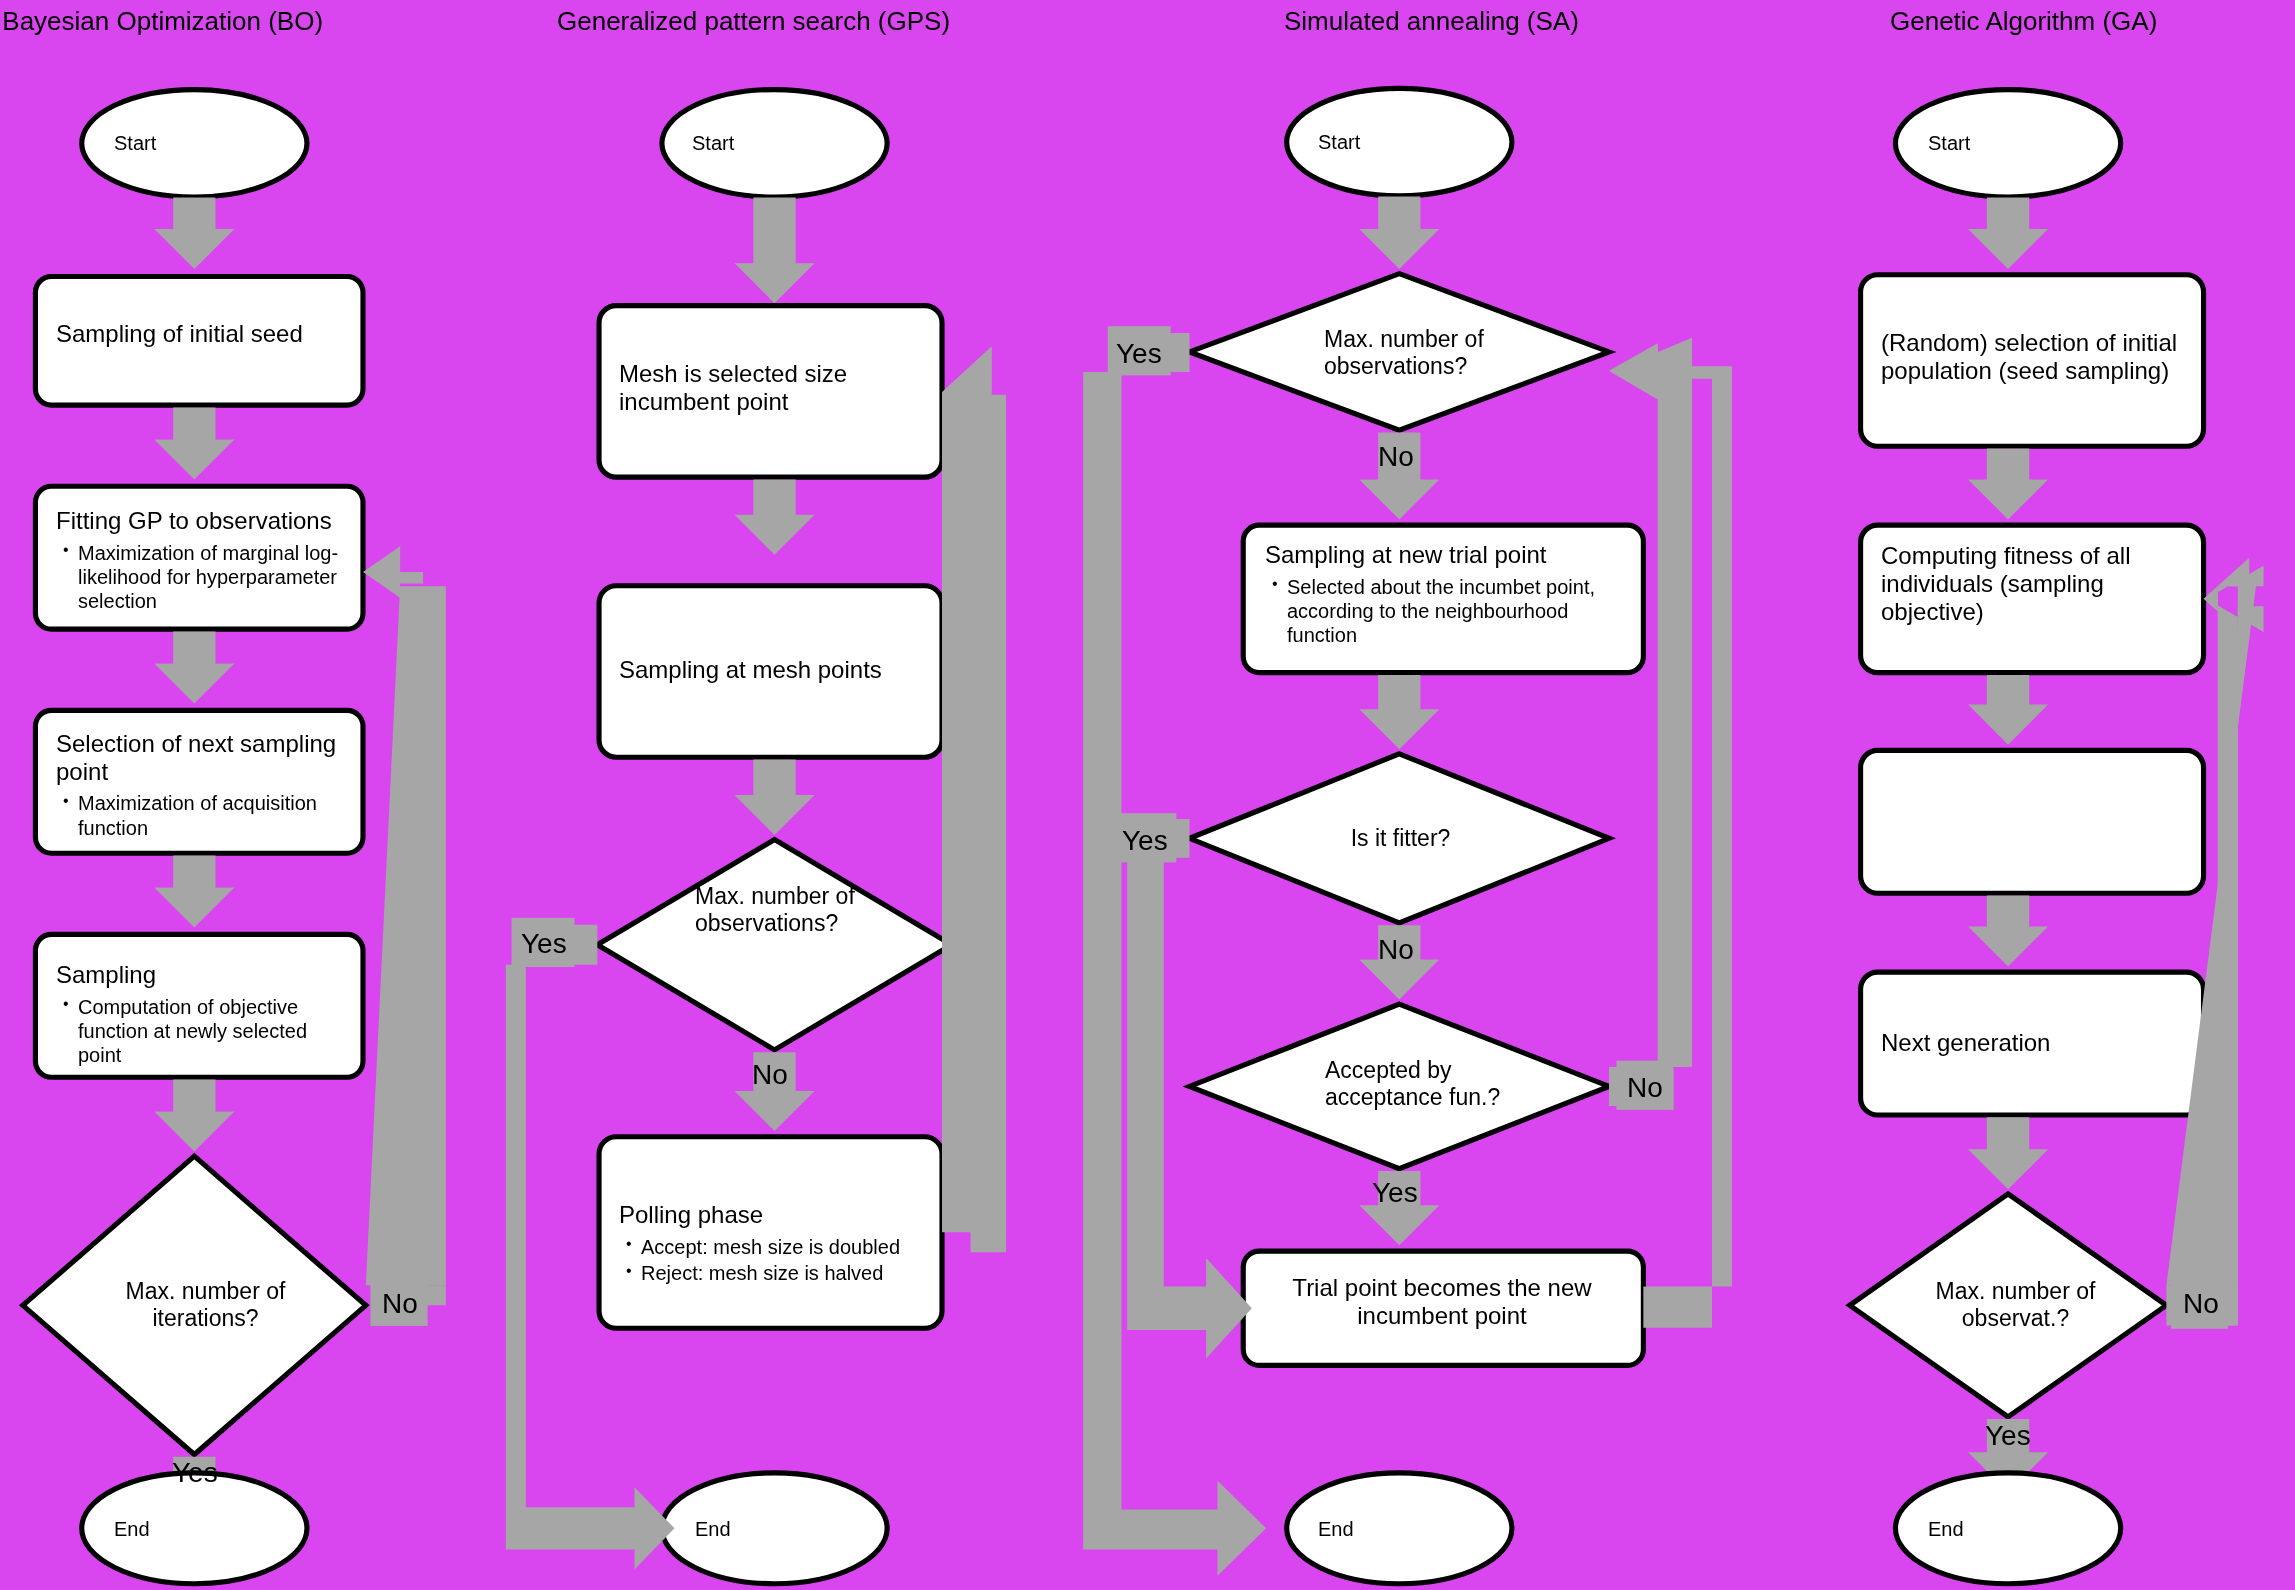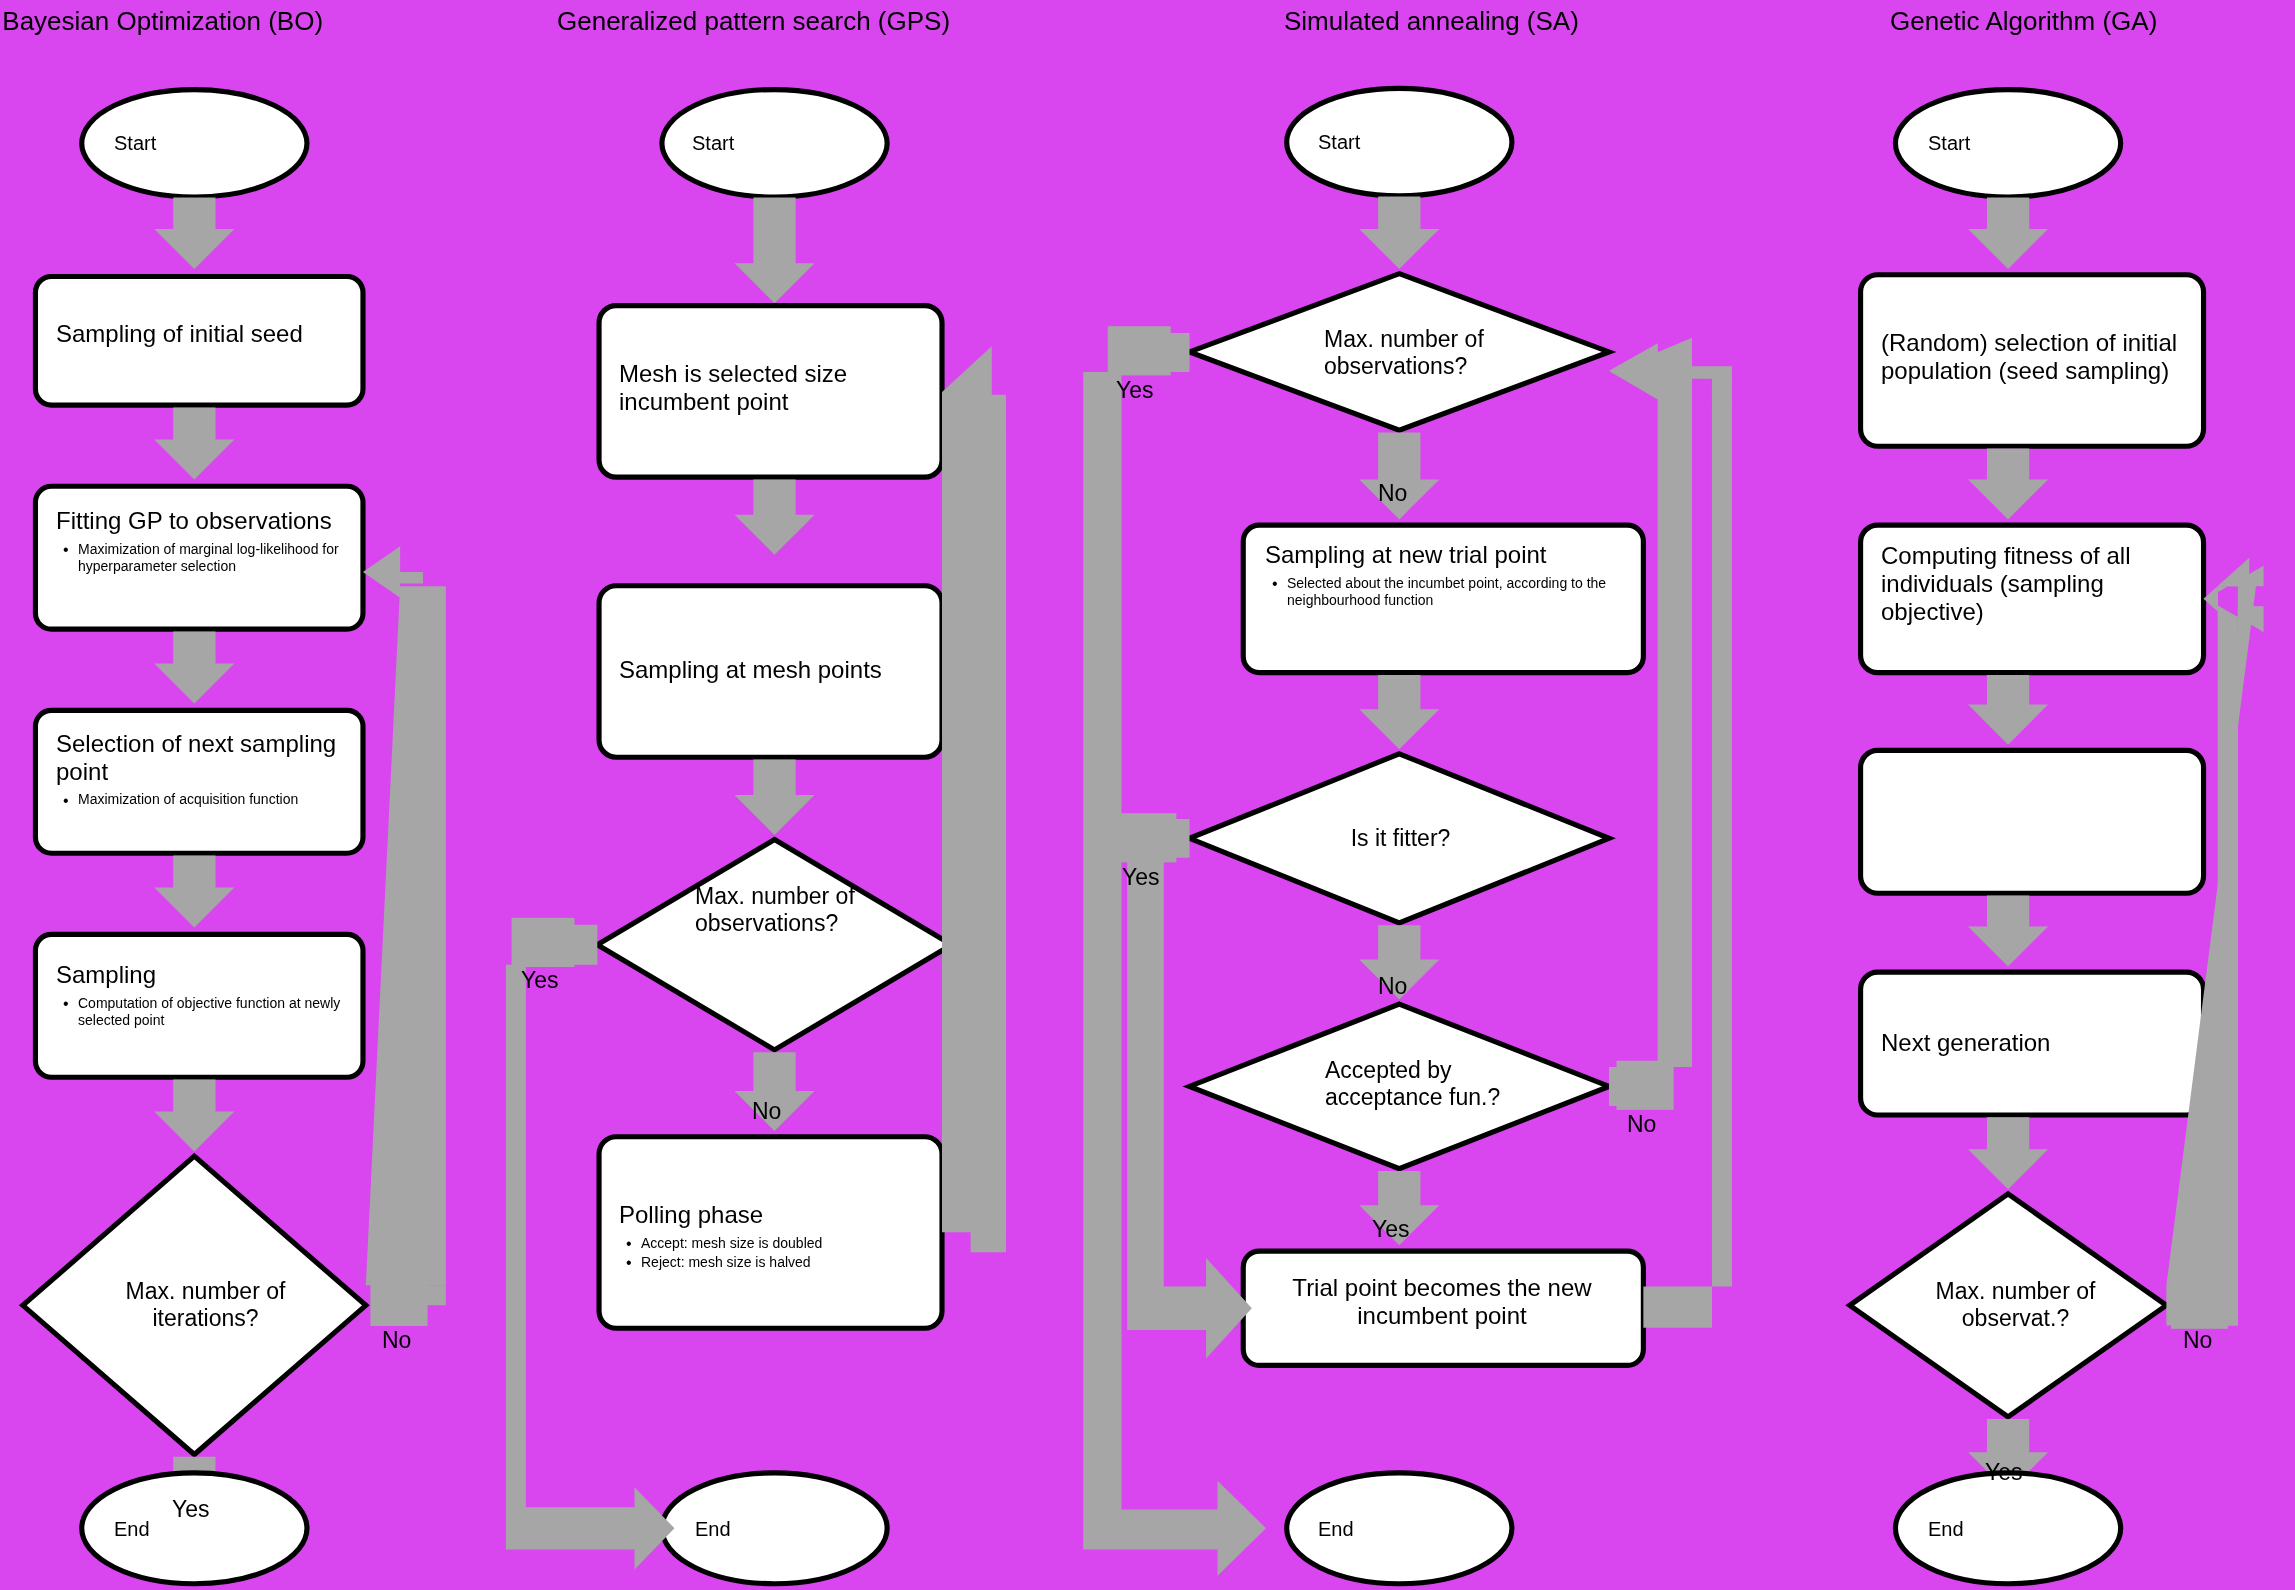--- a/index.html
+++ b/index.html
@@ -43,21 +43,21 @@
     font-size: 24px;
     line-height: 1.16;
     display: block;
   }
   .proc-bullets {
     margin: 5.7px 0 0 0;
     padding: 0 0 0 22px;
     list-style: none;
   }
   .proc-bullets li {
-    font-size: 14px;
+    font-size: 20px;
     line-height: 1.22;
     position: relative;
     margin-bottom: 2.3px;
   }
   .proc-bullets li::before {
     content: "\2022";
     position: absolute;
     left: -15px;
     top: -0.6px;
     font-size: 16px;
@@ -66,26 +66,25 @@
     font-size: 20px;
     line-height: 1.1;
   }
   .dec-text {
     font-size: 23px;
     line-height: 1.18;
     text-align: left;
   }
   .edge-label {
     position: absolute;
-    font-size: 23px;
+    font-size: 28px;
     color: #000;
     line-height: 1;
     white-space: nowrap;
     font-family: "Liberation Sans", sans-serif;
-    margin-top: 39px;
   }
   .centerblock {
     display: flex;
     align-items: center;
   }
 </style>
 </head>
 <body>
 
 <div id="stage">

